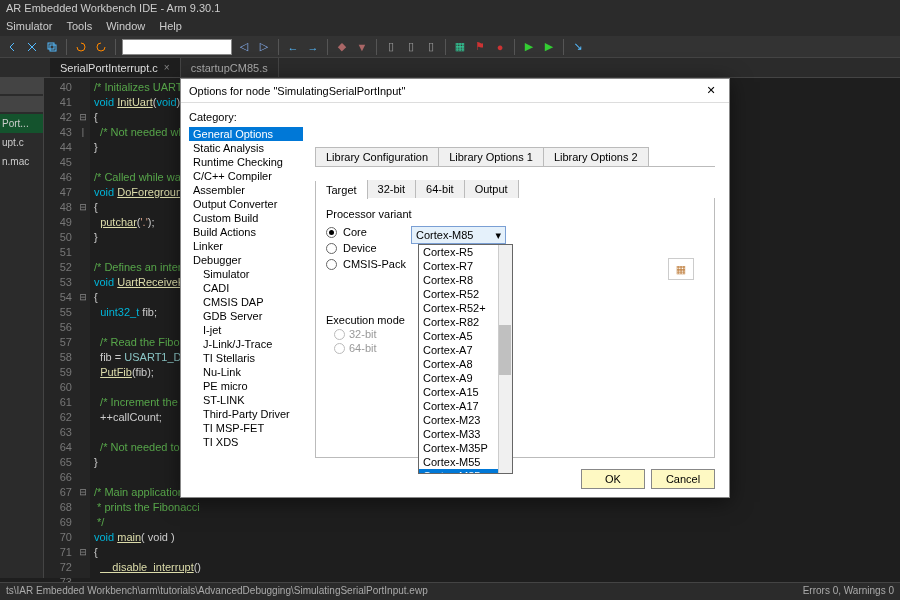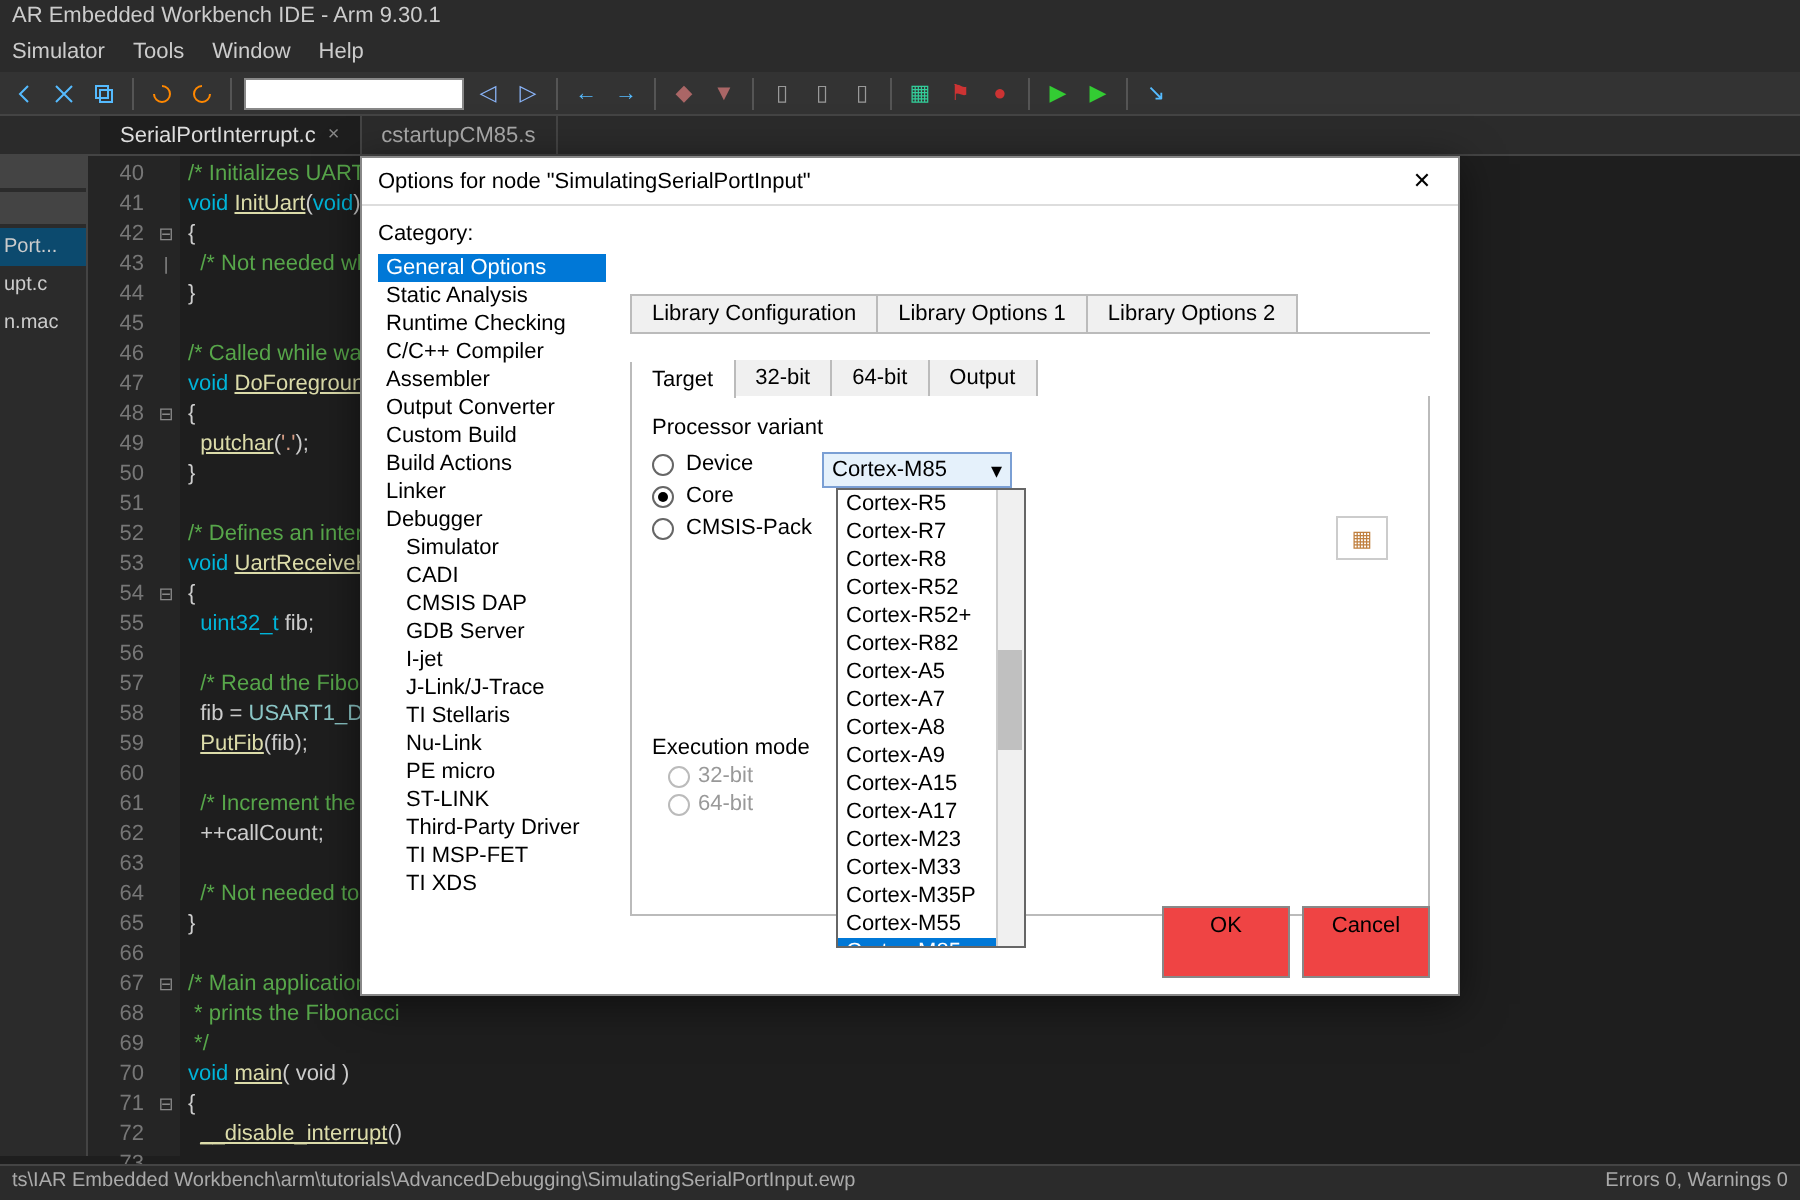--- a/index.html
+++ b/index.html
@@ -12,21 +12,21 @@
 .tb-sep { width: 1px; height: 16px; background: #555; margin: 0 2px; }
 .tb-combo { width: 110px; height: 16px; background: #fff; border: 1px solid #888; }
 .tabbar { height: 20px; background: #2b2b2b; display: flex; padding-left: 50px; border-bottom: 1px solid #444; }
 .tab { padding: 2px 10px; font-size: 11px; color: #aaa; border-right: 1px solid #444; display: flex; align-items: center; gap: 6px; }
 .tab.active { background: #1e1e1e; color: #ddd; }
 .tab .x { color: #888; font-size: 10px; }
 .main { display: flex; height: 500px; }
 .sidebar { width: 44px; background: #2b2b2b; border-right: 1px solid #444; }
 .side-item { font-size: 10px; padding: 4px 2px; color: #ccc; white-space: nowrap; overflow: hidden; }
 .sideblock { height: 16px; background: #444; margin-bottom: 2px; }
-.side-sel { background: #0c4a6e; }
+.side-sel { background: #14532d; }
 .editor { flex: 1; display: flex; background: #1e1e1e; font-family: Consolas, monospace; font-size: 11px; position: relative; }
 .gutter { width: 32px; background: #252525; color: #777; text-align: right; padding: 2px 4px 0 0; line-height: 15px; }
 .gutter div { height: 15px; }
 .fold { width: 14px; background: #252525; color: #888; padding-top: 2px; line-height: 15px; }
 .fold div { height: 15px; text-align: center; font-size: 9px; }
 .code { flex: 1; padding: 2px 4px 0 4px; line-height: 15px; white-space: pre; color: #ccc; }
 .code div { height: 15px; }
 .c-comment { color: #57a64a; }
 .c-kw { color: #00b4d8; }
 .c-type { color: #00b4d8; }
@@ -56,26 +56,26 @@
 .pv-label { margin-bottom: 6px; }
 .radio-row { display: flex; align-items: center; gap: 6px; margin: 4px 0; font-size: 11px; }
 .radio { width: 11px; height: 11px; border: 1px solid #666; border-radius: 50%; display: inline-flex; align-items: center; justify-content: center; }
 .radio.on::after { content: ""; width: 5px; height: 5px; background: #000; border-radius: 50%; }
 .core-combo { position: absolute; left: 95px; top: 28px; width: 95px; height: 18px; border: 1px solid #7a9fd4; background: #e5f1fb; padding: 1px 4px; display: flex; justify-content: space-between; align-items: center; }
 .dropdown { position: absolute; left: 102px; top: 46px; width: 95px; max-height: 230px; overflow: hidden; border: 1px solid #666; background: #fff; z-index: 10; }
 .dd-item { padding: 1px 4px; font-size: 11px; }
 .dd-item.sel { background: #0078d7; color: #fff; }
 .dd-scroll { position: absolute; right: 0; top: 0; bottom: 0; width: 14px; background: #f0f0f0; border-left: 1px solid #ccc; }
 .dd-thumb { position: absolute; right: 1px; top: 80px; width: 12px; height: 50px; background: #c0c0c0; }
-.exec-label { margin-top: 98px; }
+.exec-label { margin-top: 44px; }
 .exec-opt { color: #999; margin: 2px 0 2px 8px; display: flex; align-items: center; gap: 4px; }
 .exec-radio { width: 11px; height: 11px; border: 1px solid #bbb; border-radius: 50%; }
 .icon-btn { position: absolute; right: 20px; top: 60px; width: 26px; height: 22px; border: 1px solid #ccc; display: flex; align-items: center; justify-content: center; color: #c08040; }
 .dlg-btns { position: absolute; bottom: 8px; right: 14px; display: flex; gap: 6px; }
-.btn { width: 64px; height: 36px; border: 1px solid #888; background: #ef4444; text-align: center; line-height: 18px; font-size: 11px; }
+.btn { width: 64px; height: 20px; border: 1px solid #888; background: #fef9c3; text-align: center; line-height: 18px; font-size: 11px; }
 svg { display: block; }
 </style>
 </head>
 <body>
 
 <div class="titlebar">AR Embedded Workbench IDE - Arm 9.30.1</div>
 <div class="menubar">
   <span>Simulator</span>
   <span>Tools</span>
   <span>Window</span>
@@ -276,26 +276,26 @@
         </div>
       <div class="tabstrip2" id="tabrow2">
           <div class="dtab row2 active">Target</div>
           <div class="dtab row2">32-bit</div>
           <div class="dtab row2">64-bit</div>
           <div class="dtab row2">Output</div>
         </div>
       <div class="tabpanel">
         <div class="pv-label">Processor variant</div>
         <div class="radio-row">
+            <span class="radio on"></span>
+            <span>Core</span>
+          </div>
+        <div class="radio-row">
             <span class="radio"></span>
             <span>Device</span>
-          </div>
-        <div class="radio-row">
-            <span class="radio on"></span>
-            <span>Core</span>
           </div>
         <div class="radio-row">
             <span class="radio"></span>
             <span>CMSIS-Pack</span>
           </div>
         <div class="core-combo">
           <span>Cortex-M85</span>
           <span>▾</span>
         </div>
         <div class="dropdown" id="dropdown">

